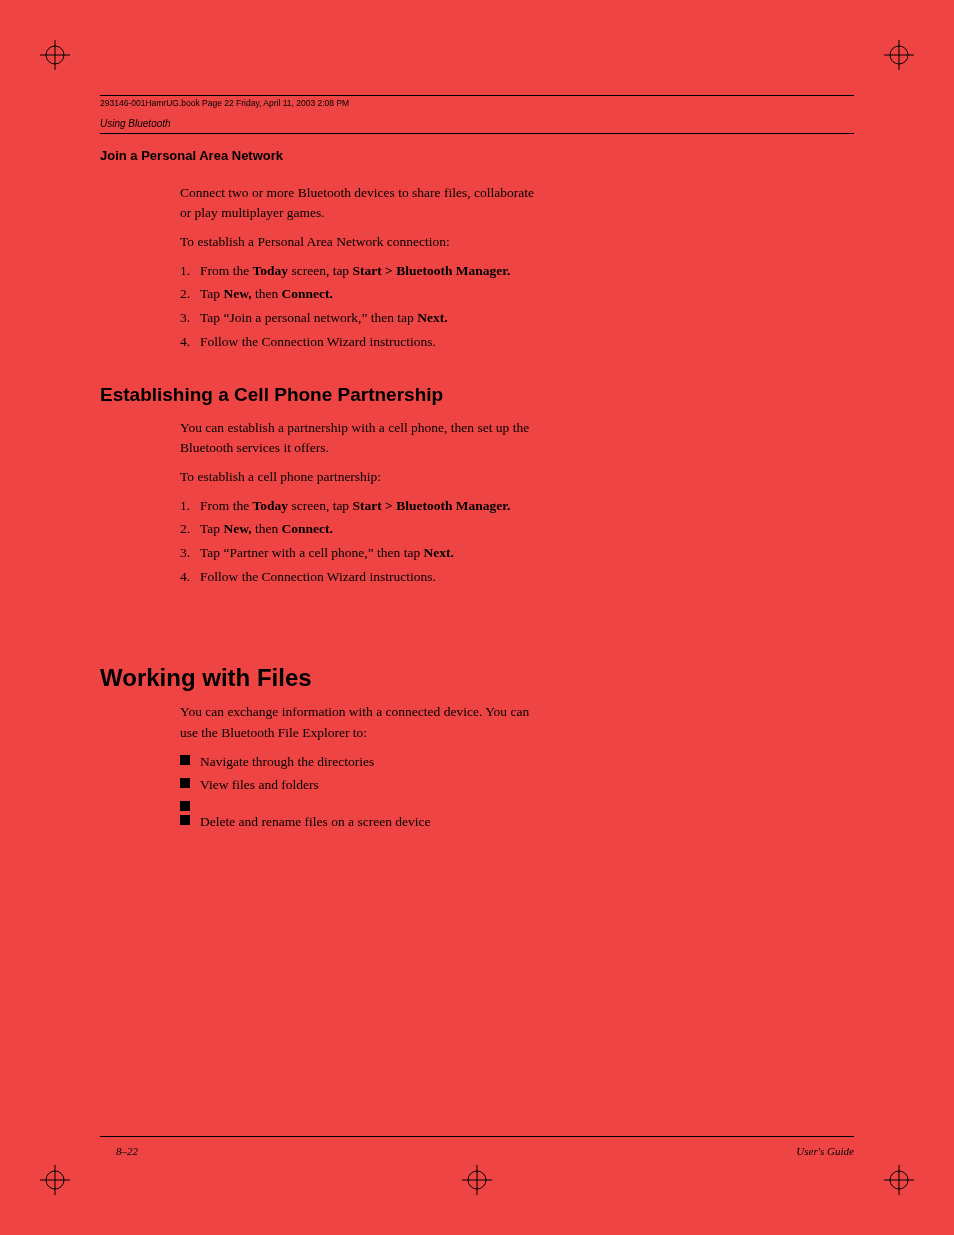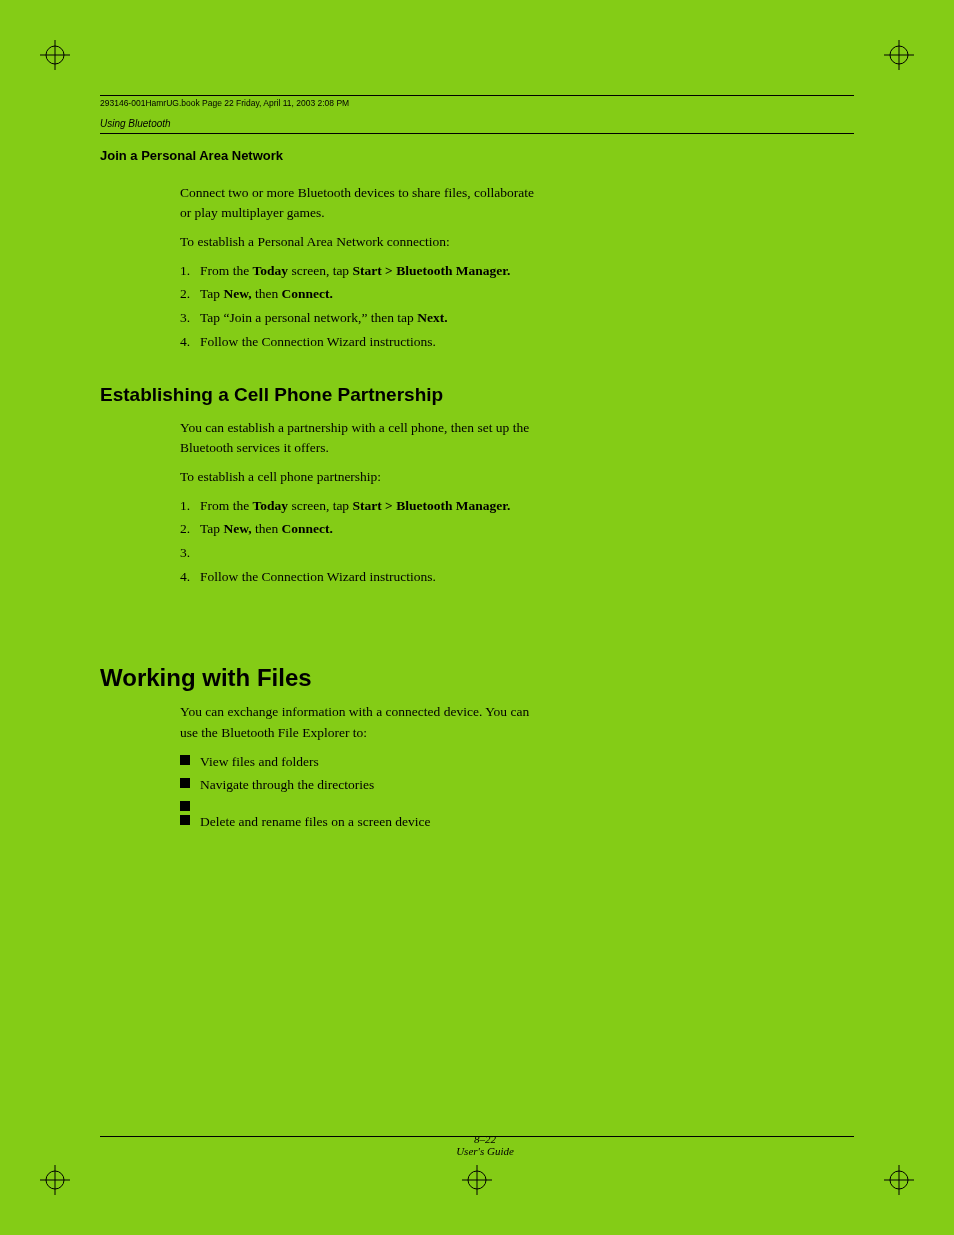--- a/index.html
+++ b/index.html
@@ -16,21 +16,21 @@
       font-size: 14px;
       color: #000000;
       overflow: hidden;
       position: relative;
     }
 
     .page-container {
       width: 954px;
       height: 1235px;
       position: relative;
-      background: #84cc16;
+      background: #ef4444;
     }
 
     
     .reg-mark {
       position: absolute;
       width: 30px;
       height: 30px;
     }
 
     .reg-mark svg {
@@ -194,21 +194,20 @@
     }
 
     .footer-content {
       position: absolute;
       bottom: 78px;
       left: 116px;
       right: 100px;
       display: flex;
       justify-content: space-between;
       align-items: center;
-      flex-direction: column;
     }
 
     .footer-left {
       font-size: 11px;
       font-style: italic;
       font-family: Times New Roman, Times, serif;
     }
 
     .footer-right {
       font-size: 11px;
@@ -320,42 +319,43 @@
         <li>
             <span class="list-num">1.</span>
             <span>From the <b>Today</b> screen, tap <b>Start &gt; Bluetooth Manager.</b></span>
           </li>
         <li>
             <span class="list-num">2.</span>
             <span>Tap <b>New,</b> then <b>Connect.</b></span>
           </li>
         <li>
             <span class="list-num">3.</span>
+            <span>Tap “Partner with a cell phone,” then tap <b>Next.</b></span>
           </li>
         <li>
             <span class="list-num">4.</span>
             <span>Follow the Connection Wizard instructions.</span>
           </li>
       </ol>
     </div>
 
     <div class="section-gap"></div>
 
     <div class="section-heading-large">Working with Files</div>
 
     <div class="indent-block">
       <p class="body-text">You can exchange information with a connected device. You can<br>use the Bluetooth File Explorer to:</p>
       <ul class="bullet-list">
         <li>
             <span class="bullet-square"></span>
+            <span>Navigate through the directories</span>
+          </li>
+        <li>
+            <span class="bullet-square"></span>
             <span>View files and folders</span>
-          </li>
-        <li>
-            <span class="bullet-square"></span>
-            <span>Navigate through the directories</span>
           </li>
         <li>
             <span class="bullet-square"></span>
           </li>
         <li>
             <span class="bullet-square"></span>
             <span>Delete and rename files on a screen device</span>
           </li>
       </ul>
     </div>

